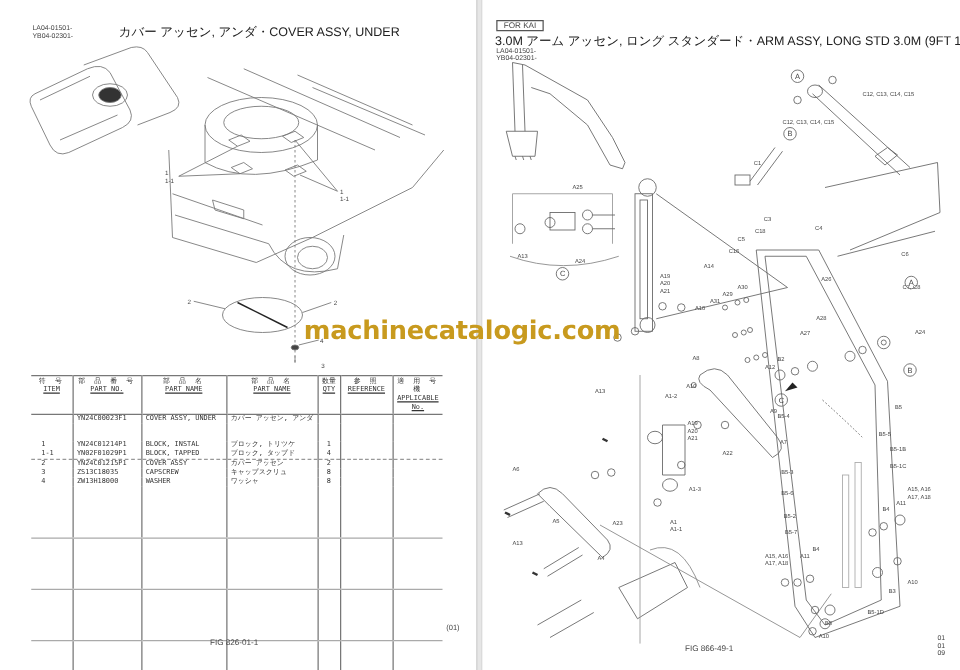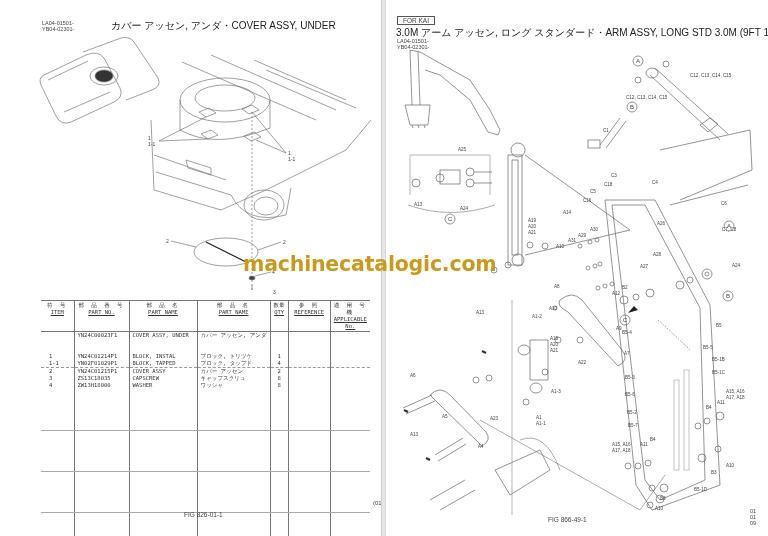--- a/index.html
+++ b/index.html
@@ -1,19 +1,19 @@
 <!DOCTYPE html>
 <html><head>
 <meta charset="utf-8">
 <style>
   * { box-sizing: border-box; margin: 0; padding: 0; }
   html, body { width: 768px; height: 536px; background: #ffffff; overflow: hidden; }
   body { position: relative; font-family: "Liberation Sans", sans-serif; color: #333; }
   .page { position: absolute; top: 0; height: 536px; background: #fff; }
-  .page.left { left: 16px; width: 441px; }
+  .page.left { left: 0; width: 441px; }
   .gutter { position: absolute; left: 381px; top: 0; width: 5px; height: 536px; background: #e6e6e6; border-left: 1px solid #cfcfcf; border-right: 1px solid #d8d8d8; }
   .page.right { left: 386px; width: 382px; }
 
   .codes { position: absolute; font-size: 5.5px; line-height: 6px; color: #444; }
   .title { position: absolute; font-size: 10px; color: #222; white-space: nowrap; }
   .for-kai { position: absolute; border: 1px solid #555; font-size: 6.5px; padding: 0 5px; color: #444; height: 9px; line-height: 8px; }
 
   svg.drawing { position: absolute; }
   svg text { font-family: "Liberation Sans", sans-serif; fill: #444; }
 

